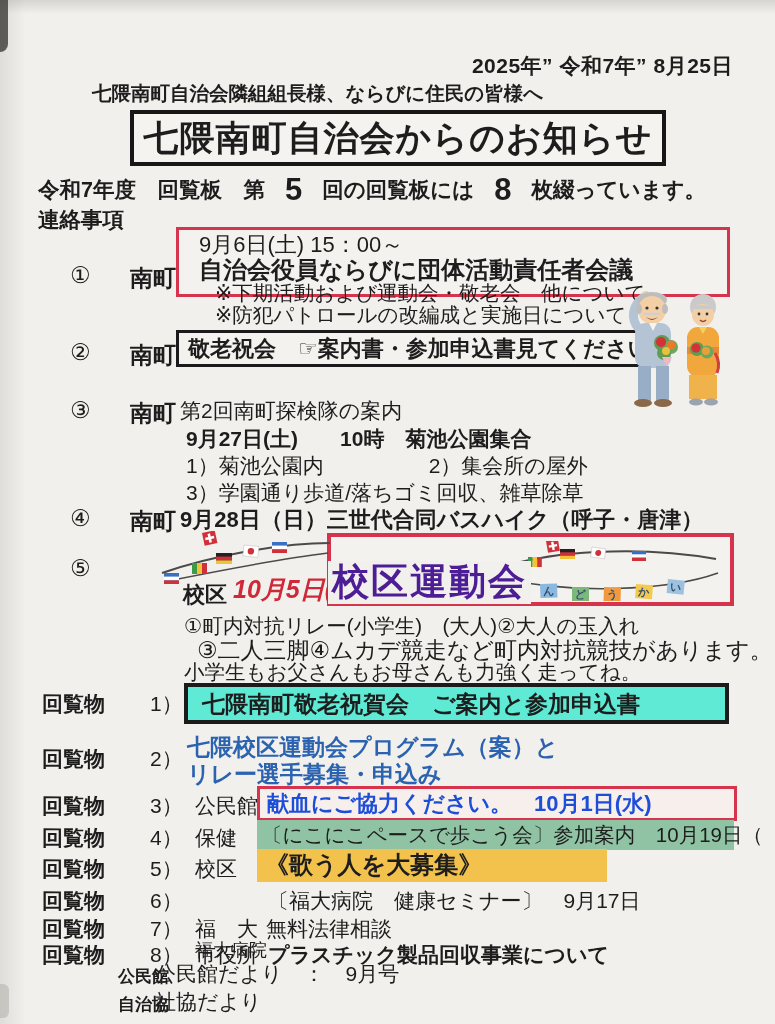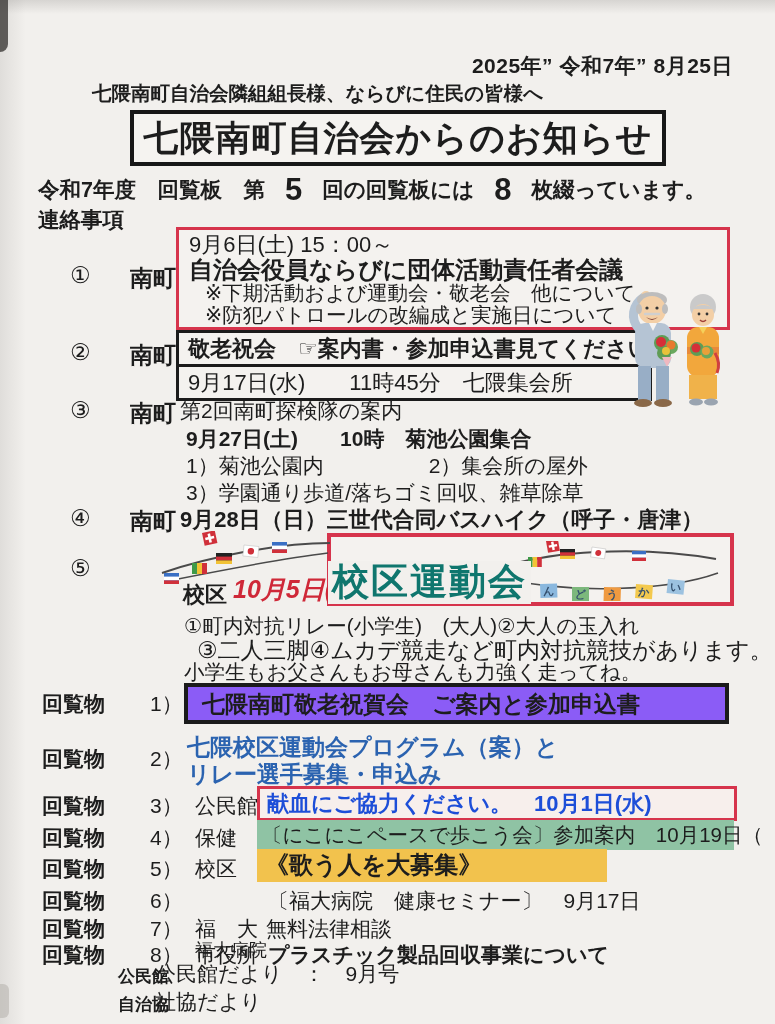--- a/index.html
+++ b/index.html
@@ -16,42 +16,42 @@
   .date-line{top:52px;right:42px;font-size:21px;font-weight:600;letter-spacing:.5px}
   .addr-line{top:80px;left:92px;width:641px;display:flex;justify-content:space-between;font-size:19.5px;font-weight:600}
   .title-box{top:110px;left:130px;width:536px;height:56px;border:4px solid #171717;display:flex;align-items:center;justify-content:center;font-size:35px;font-weight:700;letter-spacing:1px;background:#f5f3f0}
   .edition{top:172px;left:38px;font-size:21.5px;font-weight:600}
   .edition .bignum{font-size:31px;font-weight:800;margin:0 20px;vertical-align:-3px}
   .section-heading{top:205px;left:38px;font-size:21.5px;font-weight:600}
 
   .inum{left:70px;font-size:23px;font-weight:500}
   .iorg{left:130px;font-size:23px;font-weight:600}
 
-  .redbox1{top:227px;left:176px;width:554px;height:103px;border:3px solid #d6344c;padding:3px 0 0 10px;background:#f4f2ef}
+  .redbox1{top:227px;left:176px;width:554px;height:70px;border:3px solid #d6344c;padding:3px 0 0 20px;background:#f4f2ef}
   .redbox1 .l1{font-size:22px;line-height:24px;font-weight:500}
   .redbox1 .l2{font-size:24px;line-height:25px;font-weight:800}
   .redbox1 .l3{font-size:20.5px;line-height:22px;font-weight:500;padding-left:16px}
 
   .blackbox{position:absolute;left:176px;width:476px;border:3px solid #1b1b1b;background:#f4f2ef;font-size:22px;padding-left:9px;white-space:nowrap}
   .bb1{top:330px;height:37px;line-height:31px;font-weight:700}
   .bb2{top:364px;height:37px;line-height:31px;font-weight:500}
 
   .body-line{font-size:21px;font-weight:500}
   .semibold{font-weight:600}
 
   .redbox5{top:533px;left:327px;width:407px;height:73px;border:4px solid #d6344c;background:#f4f2ef}
   .kouku-date{top:573px;left:233px;font-size:25px;font-weight:800;font-style:italic;color:#cf2838;z-index:3}
-  .undokai-title{top:561px;left:328px;font-size:37px;font-weight:800;color:#0f766e;letter-spacing:2px;background:#f2f0ed;padding:1px 4px;z-index:3;line-height:1.1}
+  .undokai-title{top:561px;left:328px;font-size:37px;font-weight:800;color:#4c1d95;letter-spacing:2px;background:#f2f0ed;padding:1px 4px;z-index:3;line-height:1.1}
 
   .clabel{left:42px;font-size:21px;font-weight:600}
   .cnum{left:150px;font-size:21px;font-weight:500}
   .corg{left:195px;font-size:21px;font-weight:500}
   .corg-sm{left:195px;font-size:18px;font-weight:500}
 
-  .cbox1{top:683px;left:184px;width:545px;height:41px;border:4px solid #1b1b1b;font-size:23px;font-weight:700;line-height:34px;padding-left:14px;background:#8b5cf6}
+  .cbox1{top:683px;left:184px;width:545px;height:41px;border:4px solid #1b1b1b;font-size:23px;font-weight:700;line-height:34px;padding-left:14px;background:#5eead4}
   .blue-line{left:187px;font-size:23px;font-weight:600;color:#2b63b0}
   .redbox3{top:786px;left:257px;width:480px;height:35px;border:3px solid #d6344c;font-size:22px;font-weight:800;line-height:29px;color:#1d4ed8;padding-left:7px;background:#f7efec}
   .green-hl{top:820px;left:257px;width:477px;height:30px;background:#8fc3a4;font-size:20.5px;font-weight:500;line-height:30px;padding-left:5px}
   .yellow-hl{top:849px;left:257px;width:350px;height:33px;background:#f2c24d;font-size:24px;font-weight:800;line-height:32px;padding-left:8px}
 
   .forg{left:118px;font-size:17px;font-weight:600}
   .ftext{left:155px;font-size:21px;font-weight:500}
 
   svg{display:block}
   .couple{position:absolute;left:615px;top:283px;z-index:5}
@@ -125,21 +125,20 @@
     <circle cx="91" cy="68" r="4" fill="#e8a03a"></circle>
     <path d="M100,70 q6,10 2,20" stroke="#d04040" stroke-width="3" fill="none"></path>
     <rect x="74" y="92" width="28" height="24" fill="#f0b24a"></rect>
     <ellipse cx="81" cy="119" rx="7" ry="3.5" fill="#9aa4b0"></ellipse>
     <ellipse cx="96" cy="119" rx="7" ry="3.5" fill="#9aa4b0"></ellipse>
   </svg>
 
   <div class="abs inum" style="top:339px">②</div>
   <div class="abs iorg" style="top:340px">南町</div>
   <div class="blackbox bb1">敬老祝会　☞案内書・参加申込書見てください</div>
-  <div class="blackbox bb2">9月17日(水)　　11時45分　七隈集会所</div>
 
   <div class="abs inum" style="top:397px">③</div>
   <div class="abs iorg" style="top:398px">南町</div>
   <div class="abs body-line" style="top:397px;left:180px">第2回南町探検隊の案内</div>
   <div class="abs body-line semibold" style="top:425px;left:186px">9月27日(土)　　10時　菊池公園集合</div>
   <div class="abs body-line" style="top:452px;left:186px">1）菊池公園内　　　　　2）集会所の屋外</div>
   <div class="abs body-line" style="top:479px;left:186px">3）学園通り歩道/落ちゴミ回収、雑草除草</div>
 
   <div class="abs inum" style="top:505px">④</div>
   <div class="abs iorg" style="top:506px">南町</div>

